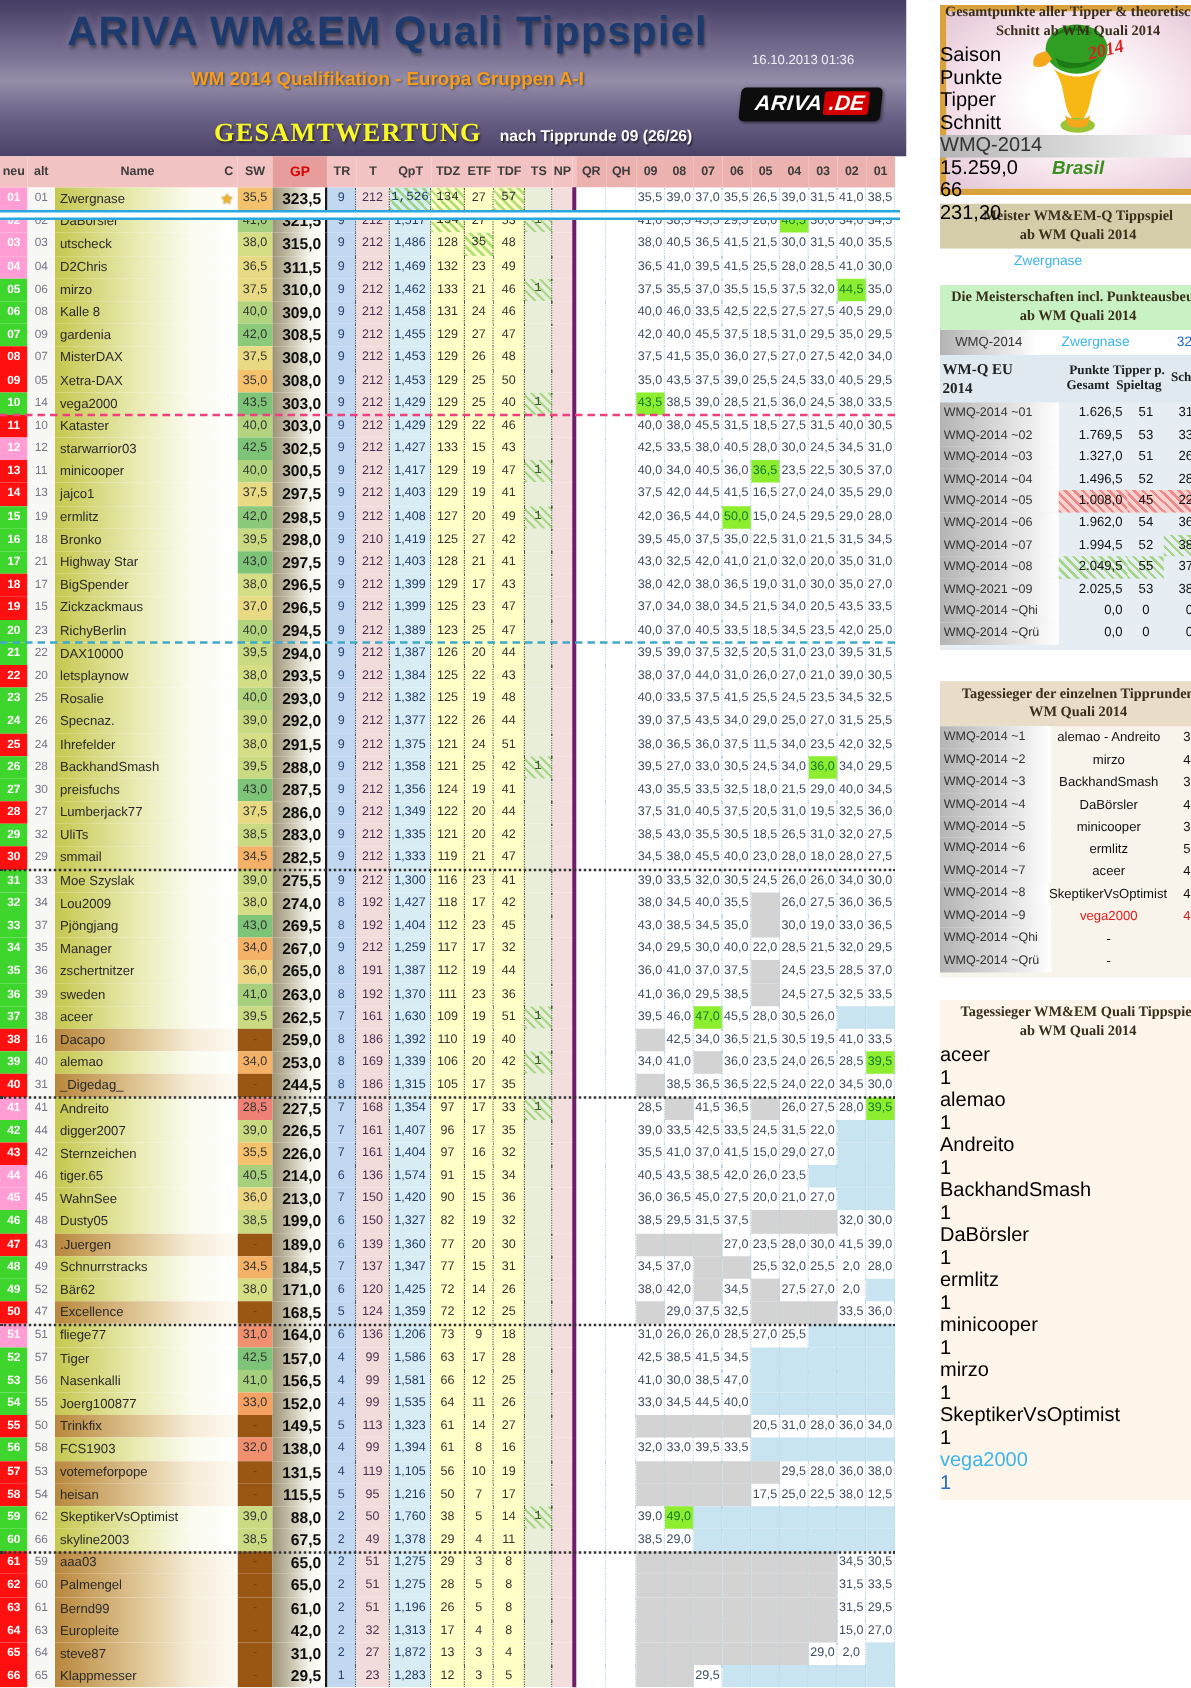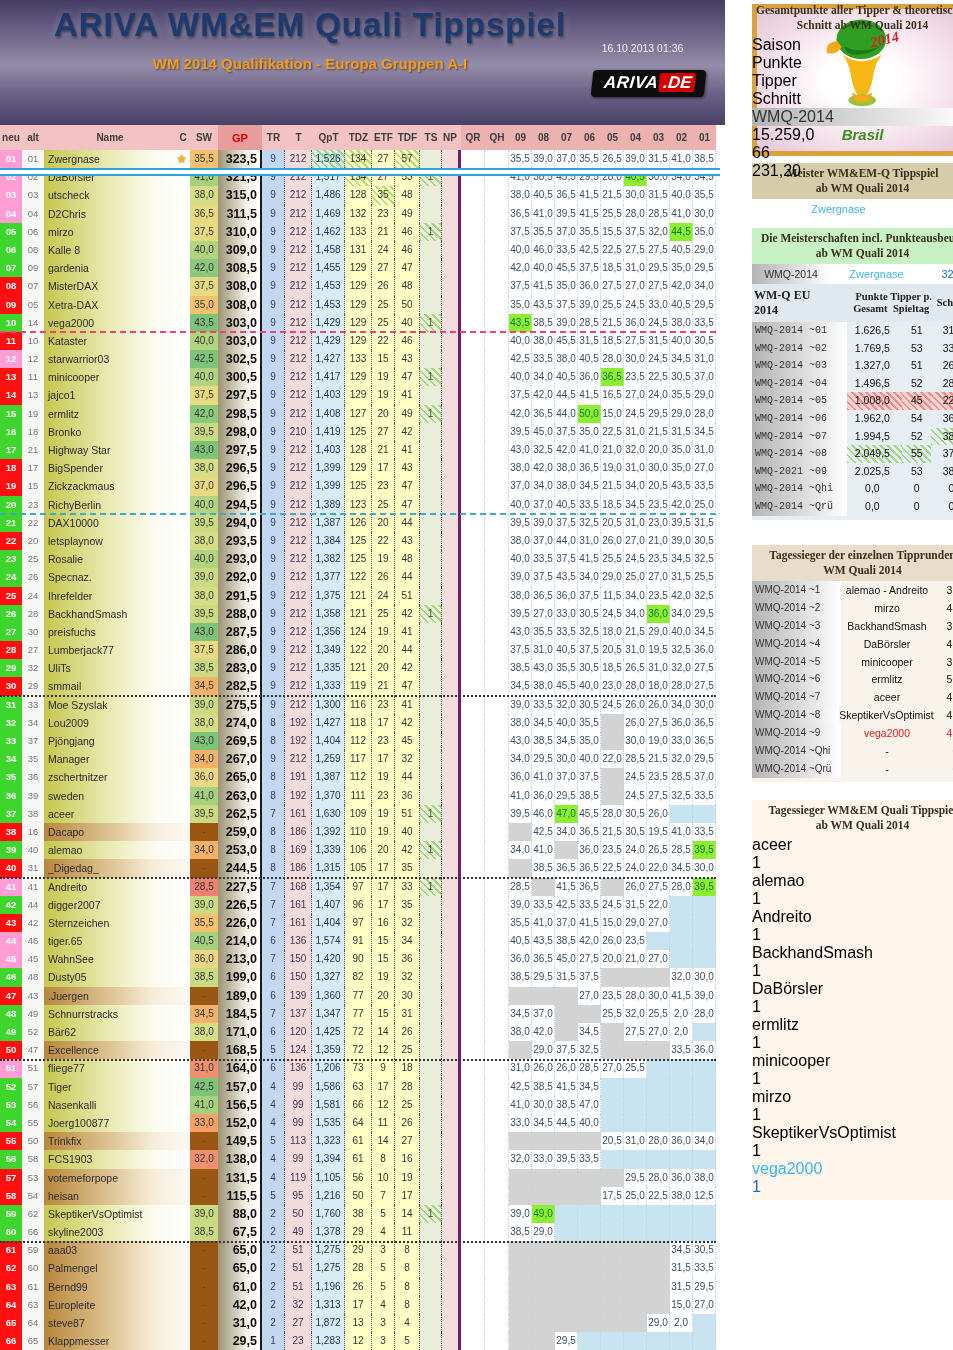--- a/index.html
+++ b/index.html
@@ -51,21 +51,21 @@
   .c-tdz{width:27px;background-color:#ffffc6;text-align:center;color:#333;border-right:1px dotted #555;}
   .c-etf{width:23px;background-color:#ffffc6;text-align:center;color:#333;border-right:1px dotted #555;}
   .c-tdf{width:25px;background-color:#ffffc6;text-align:center;color:#333;border-right:1px dotted #555;}
   .c-ts{width:22px;background-color:#e9eedb;text-align:center;color:#365a2a;border-right:1px dotted #555;}
   .c-np{width:16px;background-color:#f3dedd;}
   .vbar{width:3px;background:#701d6e;}
   .c-qr,.c-qh{width:24px;background:#fff;border-right:1px dotted #bad7e4;}
   .c-r{width:23px;text-align:center;color:#3c4c63;border-right:1px dotted #bad7e4;}
   .c-r.gr{background:#d3d3d3;} .c-r.bl{background:#c8e4f0;}
   .c-r.hl{background:#8cee2f;color:#173;} 
-  .hatch{background-image:repeating-linear-gradient(45deg,rgba(110,195,45,.55) 0 2px,rgba(255,255,255,0) 2px 5px);}
+  .hatch{background-image:repeating-linear-gradient(45deg,rgba(110,195,45,.55) 0 2px,rgba(255,255,255,0) 2px 5px);font-family:Liberation Mono, monospace;}
 
   
   .sep{position:absolute;left:0;width:716px;height:0;}
   #sep1{top:167.5px;height:4px;border-top:2px solid #2ba7dd;border-bottom:2px solid #2ba7dd;background:#fff;width:720px;}
   #sep10{top:331px;border-top:2px dashed #ef3f7f;}
   #sep20{top:513px;border-top:2px dashed #3fa9c9;}
   #sep30{top:695px;border-top:2px dotted #333;}
   #sep40{top:877px;border-top:2px dotted #333;}
   #sep50{top:1059px;border-top:2px dotted #333;}
   #sep60{top:1241px;border-top:2px dotted #333;}
@@ -93,22 +93,22 @@
   #box-meisterschaften .mrow .graylab{width:78px;text-align:center;font-size:10.5px;height:20px;line-height:20px;}
   #box-meisterschaften .mname{flex:1;text-align:center;}
   #box-meisterschaften .mval{width:46px;text-align:right;padding-right:4px;}
 
   #box-wmq{top:284px;background:#e7eef3;padding-bottom:4px;}
   #wmq-head{display:flex;align-items:center;background:#dfe9ef;padding:4px 2px;}
   #wmq-title{width:84px;font-family:"Liberation Serif",serif;font-weight:bold;font-size:12px;color:#222;}
   .wmq-h{font-family:"Liberation Serif",serif;font-weight:bold;font-size:10.5px;color:#222;text-align:center;line-height:12px;}
   #wmq-h1{width:52px;text-align:right;} #wmq-h2{width:48px;} #wmq-h3{width:37px;}
   .p3row{display:flex;align-items:center;height:17.6px;font-size:10.5px;color:#111;}
-  .p3label{width:100px;font-size:10px;padding-left:3px;height:100%;line-height:17.6px;font-family:Liberation Mono, monospace;}
-  .p3punkte{width:56px;text-align:center;padding-right:4px;height:100%;line-height:17.6px;}
+  .p3label{width:100px;font-size:10px;padding-left:3px;height:100%;line-height:17.6px;}
+  .p3punkte{width:56px;text-align:right;padding-right:4px;height:100%;line-height:17.6px;}
   .p3tipper{width:32px;text-align:center;height:100%;line-height:17.6px;}
   .p3schnitt{width:41px;text-align:right;padding-right:4px;height:100%;line-height:17.6px;}
   .rh{background-image:repeating-linear-gradient(45deg,rgba(225,70,70,.5) 0 2px,rgba(255,255,255,0) 2px 5px);background-color:#f6d3d0;}
   .gh{background-image:repeating-linear-gradient(45deg,rgba(110,195,45,.55) 0 2px,rgba(255,255,255,0) 2px 5px);}
 
   #box-tsr{top:545px;background:#f8f4ec;padding-bottom:4px;}
   #box-tsr .boxhead{background:#e9dcc8;}
   .p4row{display:flex;align-items:center;height:17.9px;font-size:10.5px;color:#111;}
   .p4label{width:86px;font-size:10px;padding-left:3px;height:100%;line-height:17.9px;}
   .p4name{flex:1;text-align:center;}
@@ -134,20 +134,24 @@
 <body>
 
 <div id="page">
 
   <div id="banner">
     <div id="main-title">ARIVA WM&amp;EM Quali Tippspiel</div>
     <div id="sub-title">WM 2014 Qualifikation - Europa Gruppen A-I</div>
     <div id="stamp">16.10.2013 01:36</div>
     <div id="ariva-logo">
       <span class="a1">ARIVA</span><span class="a2">.DE</span>
+    </div>
+    <div id="section-line">
+      <span id="section-title">GESAMTWERTUNG</span>
+      <span id="section-sub">nach Tipprunde 09 (26/26)</span>
     </div>
   </div>
 
   <div id="colhead">
       <div class="hc" style="width: 22px;">neu</div>
       <div class="hc" style="width: 22px;">alt</div>
       <div class="hc" style="width: 132px;">Name</div>
       <div class="hc" style="width: 14px;">C</div>
       <div class="hc" style="width: 28px;">SW</div>
       <div class="hc gp" style="width: 44px;">GP</div>

